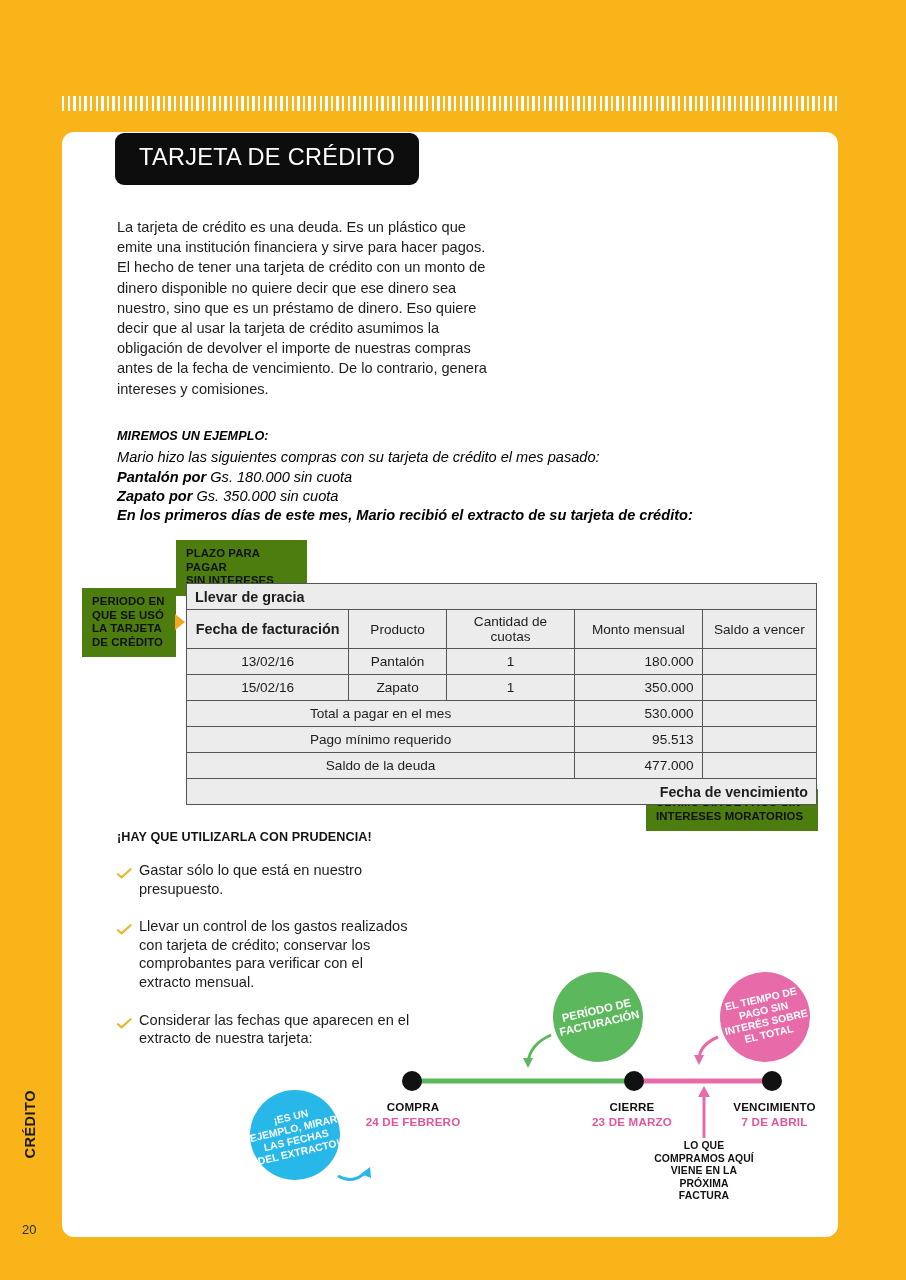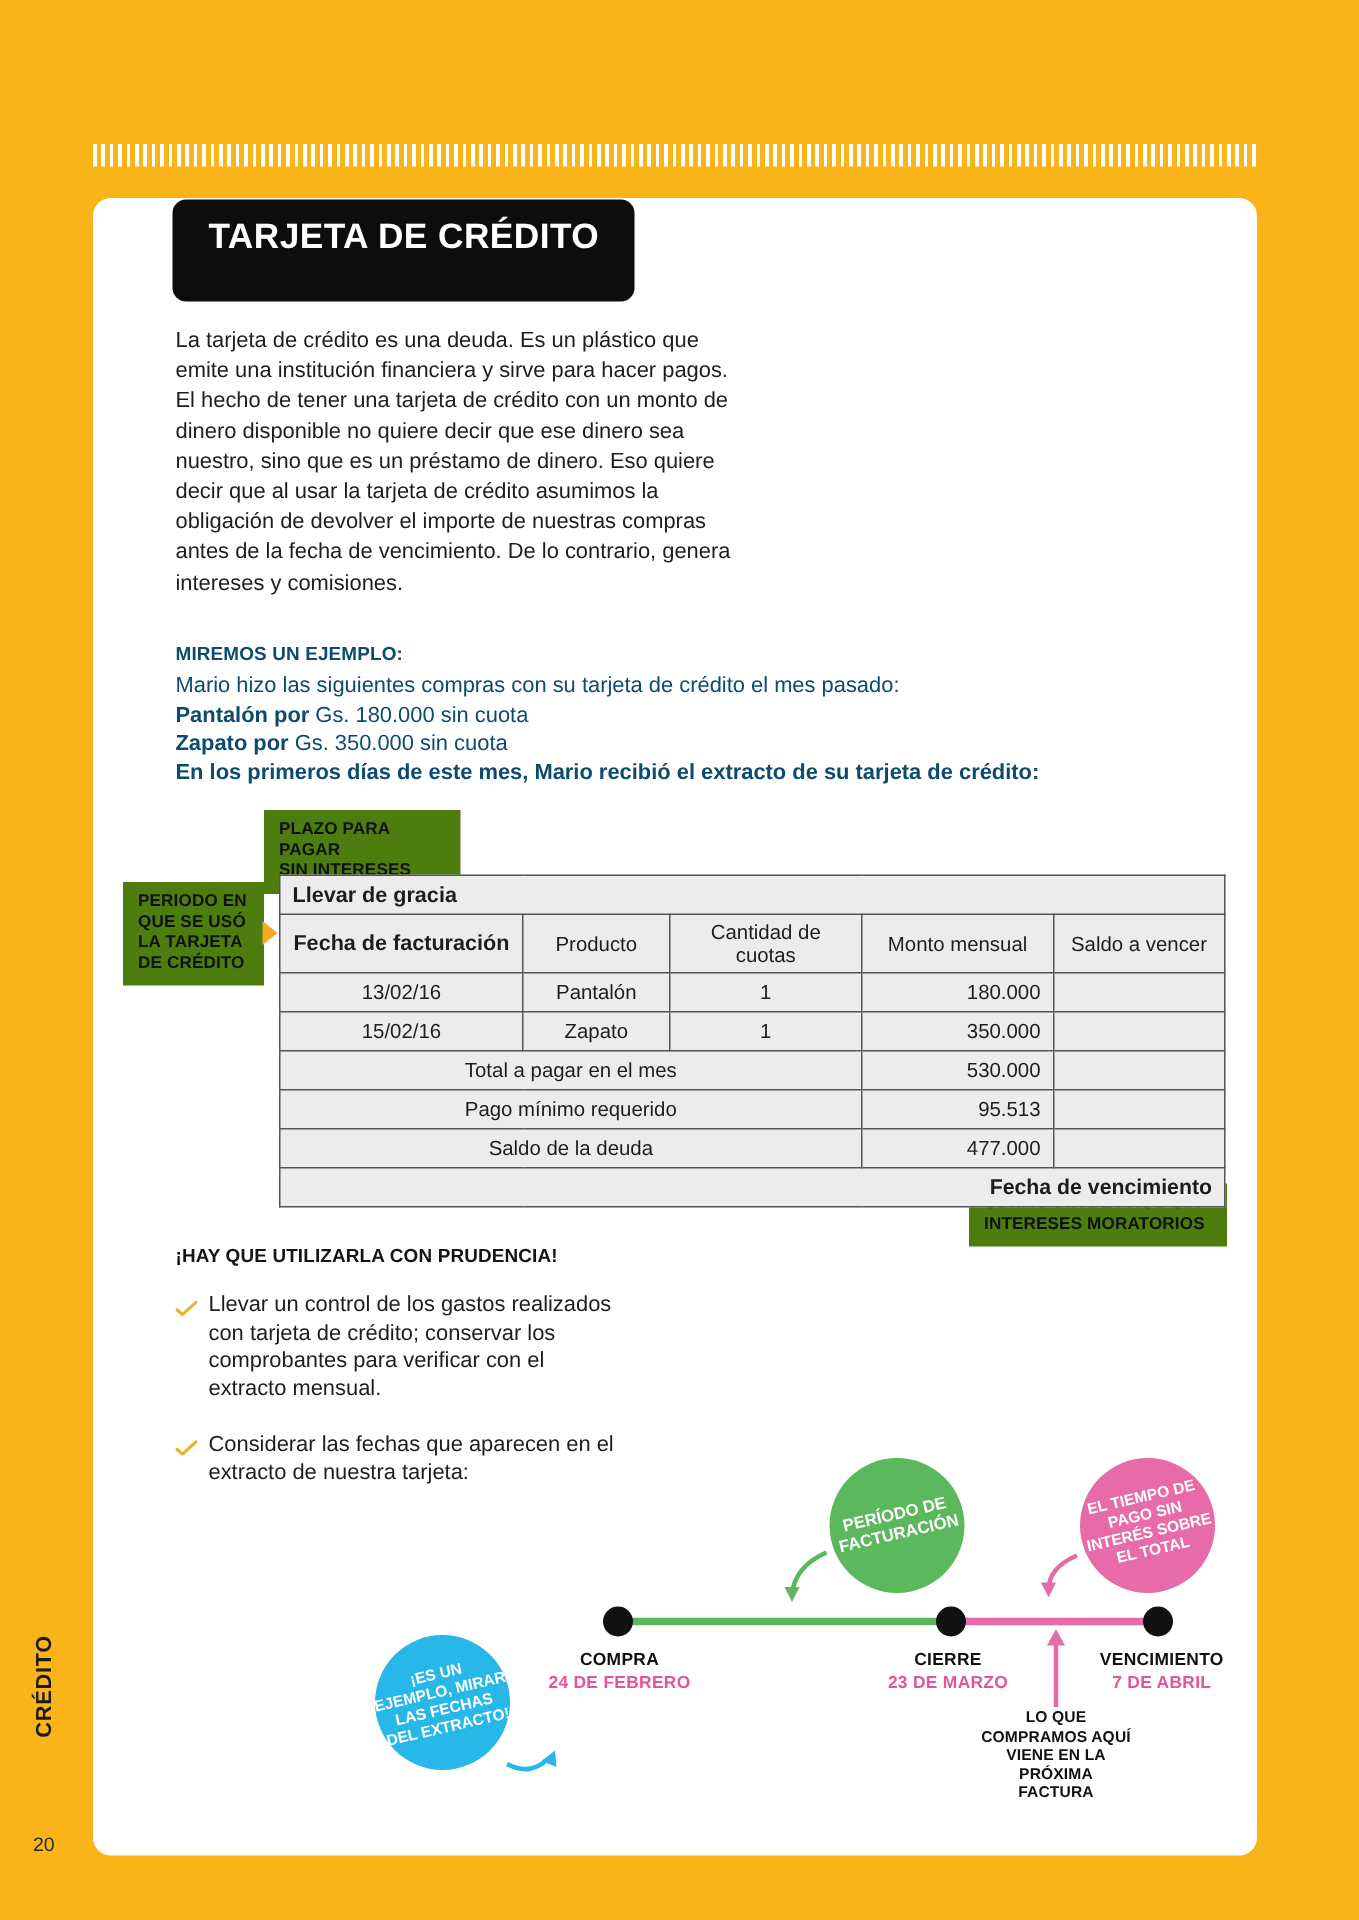--- a/index.html
+++ b/index.html
@@ -63,24 +63,24 @@
     border-radius: 12px;
   }
 
   
   .title-chip {
     position: absolute;
     left: 115px;
     top: 133px;
     background: #0d0d0d;
     border-radius: 9px;
-    padding: 13px 24px 31px 24px;
+    padding: 13px 24px 15px 24px;
     color: #ffffff;
     font-size: 23.5px;
-    font-weight: bold;
+    font-weight: normal;
     letter-spacing: .3px;
     line-height: 1;
   }
 
   
   .intro {
     position: absolute;
     left: 117px;
     top: 217px;
     width: 385px;
@@ -90,21 +90,22 @@
   }
 
   
   .example {
     position: absolute;
     left: 117px;
     top: 427px;
     width: 660px;
     font-size: 14.6px;
     line-height: 18.3px;
-    color: #0c4a6e;
+    color: #000000;
+    font-style: italic;
   }
   .example .eyebrow {
     font-size: 12.6px;
     font-weight: bold;
     letter-spacing: .1px;
     margin-bottom: 3px;
   }
   .example .line { margin-top: 1px; }
   .example b { font-weight: bold; }
   .example .strong-line { font-weight: bold; margin-top: 1px; }
@@ -355,20 +356,28 @@
 </div>
 
 <div class="prudence-title">¡HAY QUE UTILIZARLA CON PRUDENCIA!</div>
 <div class="tips">
   <div class="tip-item">
     <div class="tip-check">
       <svg width="15" height="11" viewBox="0 0 15 11" aria-hidden="true">
           <path d="M1 6.2 L4.6 9.4 L13.6 1.2" stroke="#E8B62C" stroke-width="2.1" fill="none" stroke-linecap="round" stroke-linejoin="round"></path>
         </svg>
     </div>
+    <div class="tip-text">Gastar sólo lo que está en nuestro presupuesto.</div>
+  </div>
+  <div class="tip-item">
+    <div class="tip-check">
+      <svg width="15" height="11" viewBox="0 0 15 11" aria-hidden="true">
+          <path d="M1 6.2 L4.6 9.4 L13.6 1.2" stroke="#E8B62C" stroke-width="2.1" fill="none" stroke-linecap="round" stroke-linejoin="round"></path>
+        </svg>
+    </div>
     <div class="tip-text">Llevar un control de los gastos realizados con tarjeta de crédito; conservar los comprobantes para verificar con el extracto mensual.</div>
   </div>
   <div class="tip-item">
     <div class="tip-check">
       <svg width="15" height="11" viewBox="0 0 15 11" aria-hidden="true">
           <path d="M1 6.2 L4.6 9.4 L13.6 1.2" stroke="#E8B62C" stroke-width="2.1" fill="none" stroke-linecap="round" stroke-linejoin="round"></path>
         </svg>
     </div>
     <div class="tip-text">Considerar las fechas que aparecen en el extracto de nuestra tarjeta:</div>
   </div>

